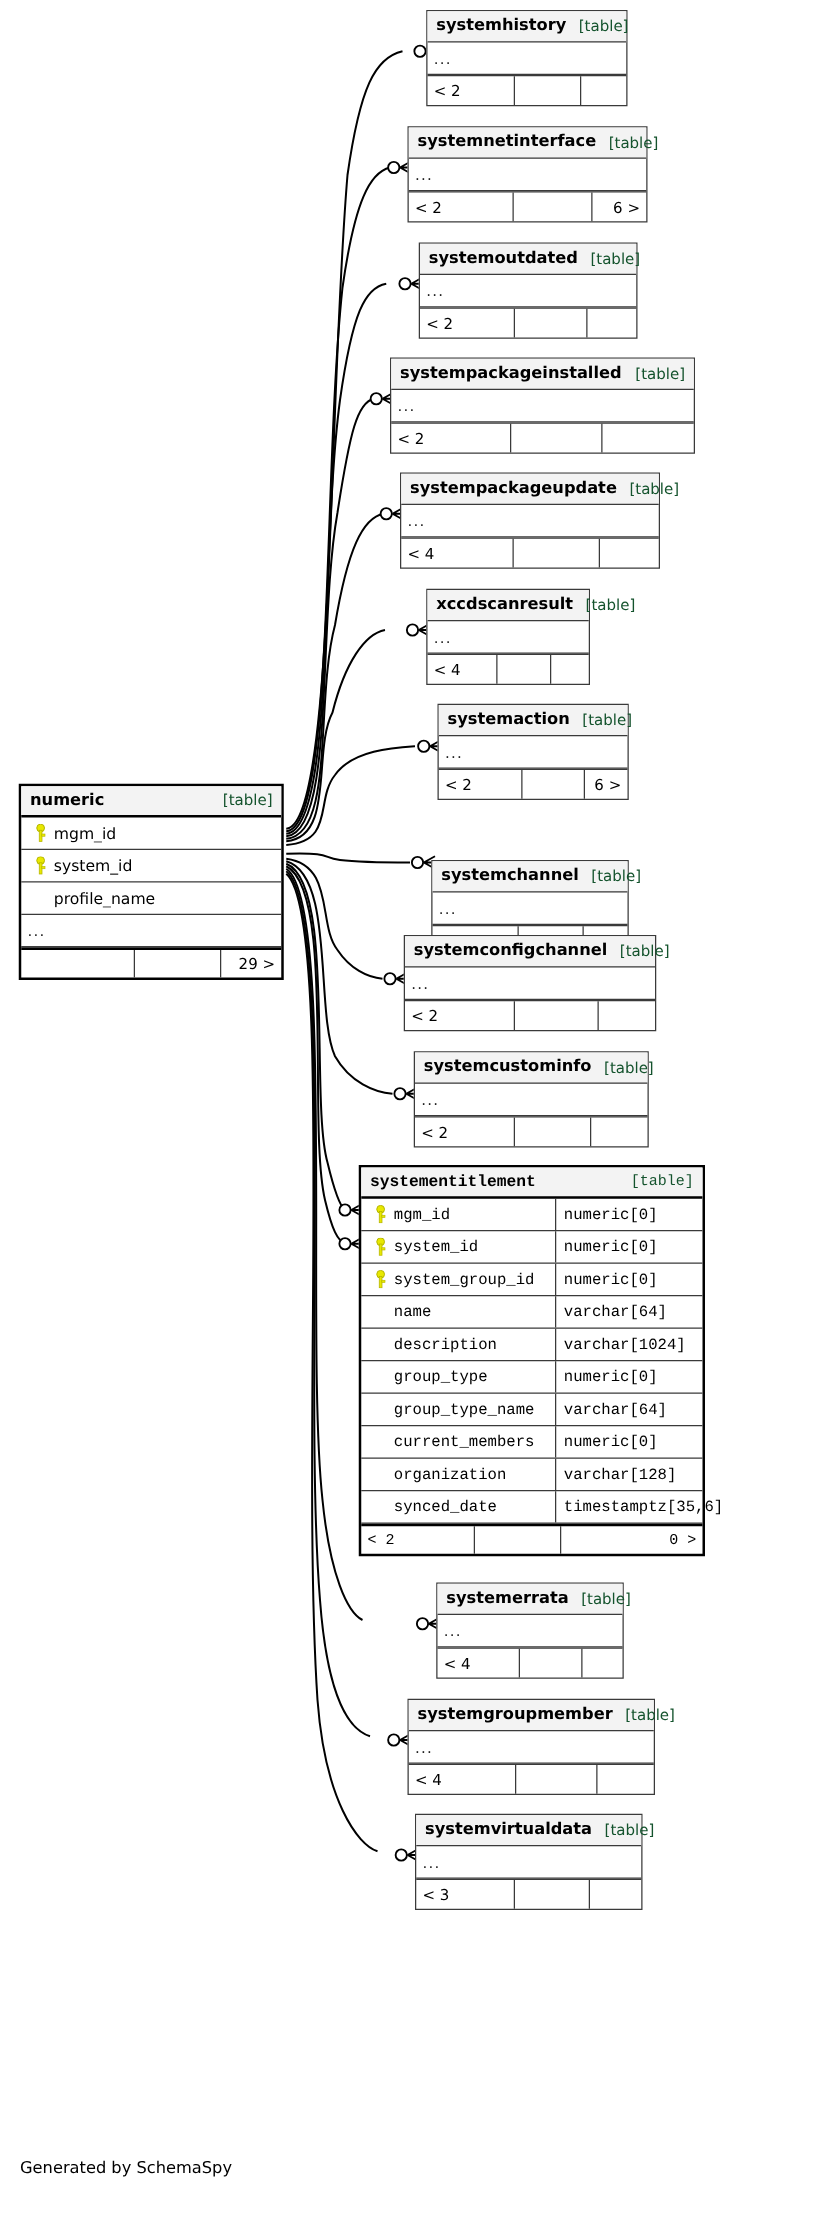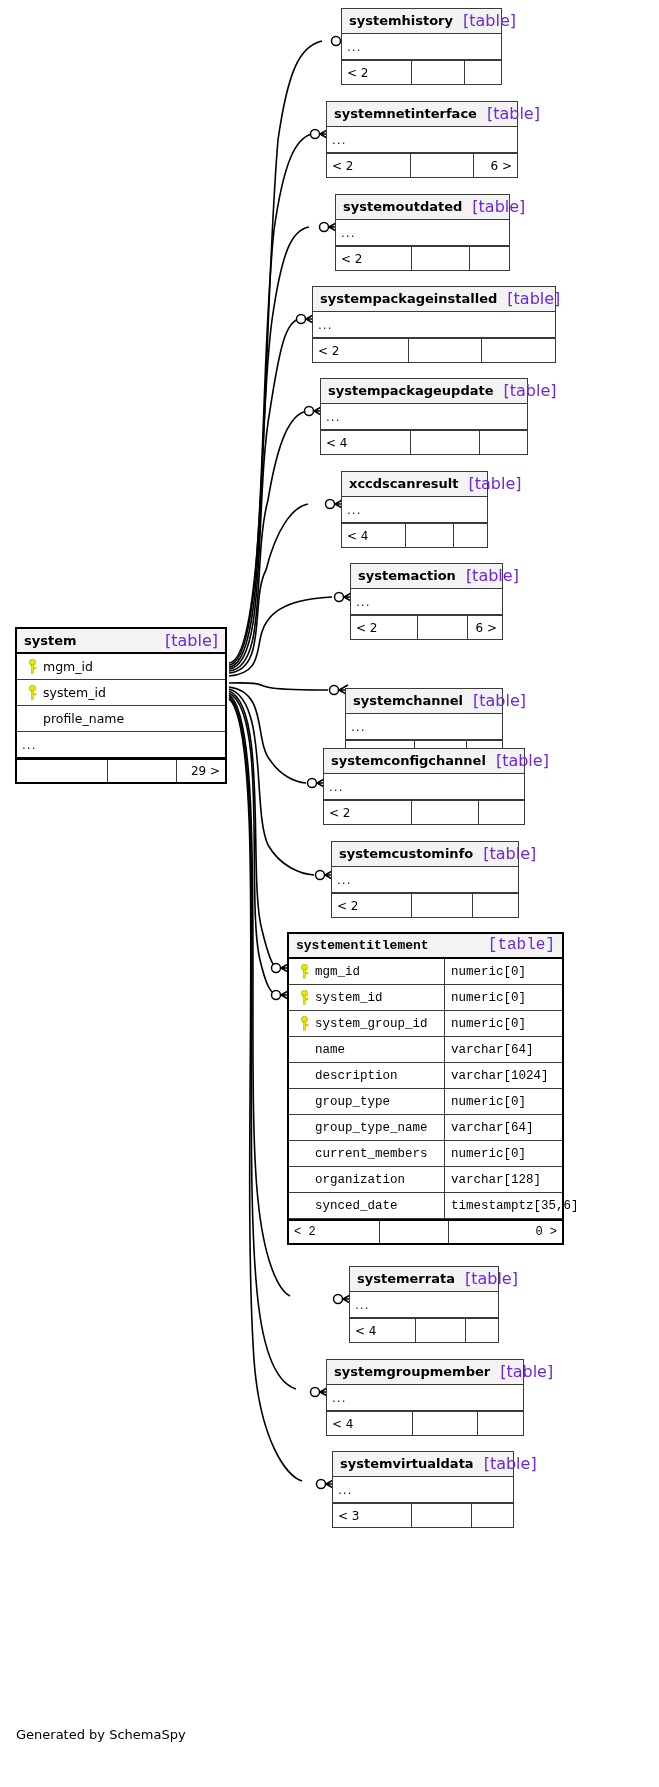--- a/index.html
+++ b/index.html
@@ -26,21 +26,21 @@
   .thead{
     background:#f3f3f3;
     border-bottom:1px solid #3a3a3a;
     display:flex;align-items:center;justify-content:space-between;
     padding:3px 7px 4px 7px;
     box-sizing:border-box;
     height:25px;
   }
   .tbl.focus .thead{border-bottom:2px solid #000;}
   .tname{font-weight:bold;font-size:13px;white-space:nowrap;}
-  .ttag{font-size:16px;color:#6d28d9;font-weight:normal;margin-left:10px;white-space:nowrap;}
+  .ttag{font-size:12px;color:#14532d;font-weight:normal;margin-left:10px;white-space:nowrap;}
 
   .trow{
     display:flex;
     border-bottom:1px solid #3a3a3a;
     box-sizing:border-box;
     height:26px;
     align-items:center;
   }
   .trow:last-of-type{border-bottom:none;}
   .cname{
@@ -233,21 +233,21 @@
           <span class="tname">systempackageupdate</span>
           <span class="ttag">[table]</span>
         </div>
         <div class="ellipsisrow">...</div>
         <div class="tfoot">
           <div class="fcell left" style="width:89px">&lt; 4</div>
           <div class="fcell fsep" style="width:69px"></div>
           <div class="fcell fsep right" style="width:48px"></div>
         </div>
       </div>
-      <div class="tbl" style="left: 341px; top: 471px; width: 147px;">
+      <div class="tbl" style="left: 341px; top: 471px; width: 131px;">
         <div class="thead">
           <span class="tname">xccdscanresult</span>
           <span class="ttag">[table]</span>
         </div>
         <div class="ellipsisrow">...</div>
         <div class="tfoot">
           <div class="fcell left" style="width:70px">&lt; 4</div>
           <div class="fcell fsep" style="width:54px"></div>
           <div class="fcell fsep right" style="width:37px"></div>
         </div>
@@ -331,21 +331,21 @@
         </div>
         <div class="ellipsisrow">...</div>
         <div class="tfoot">
           <div class="fcell left" style="width:78px">&lt; 3</div>
           <div class="fcell fsep" style="width:60px"></div>
           <div class="fcell fsep right" style="width:42px"></div>
         </div>
       </div>
       <div class="tbl focus" style="left: 15px; top: 627px; width: 212px;">
         <div class="thead">
-          <span class="tname">system</span>
+          <span class="tname">numeric</span>
           <span class="ttag">[table]</span>
         </div>
         <div class="trow">
           <span class="cname">
             <span class="keyicon">
               <svg width="9" height="15" viewBox="0 0 9 15">
                 <circle cx="4.5" cy="3.4" r="3.1" fill="#e8e800" stroke="#b5b500" stroke-width="0.8"></circle>
                 <rect x="3.4" y="5.2" width="2.2" height="9" fill="#e8e800" stroke="#b5b500" stroke-width="0.6"></rect>
                 <rect x="5.4" y="8.2" width="2.6" height="1.8" fill="#e8e800" stroke="#b5b500" stroke-width="0.5"></rect>
               </svg>

